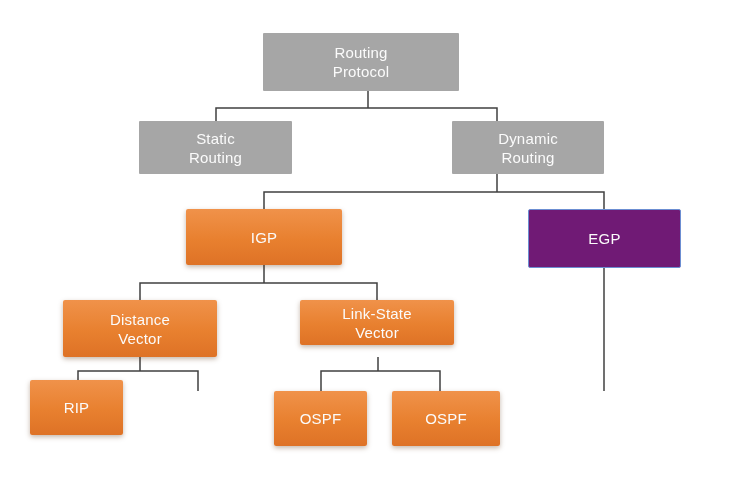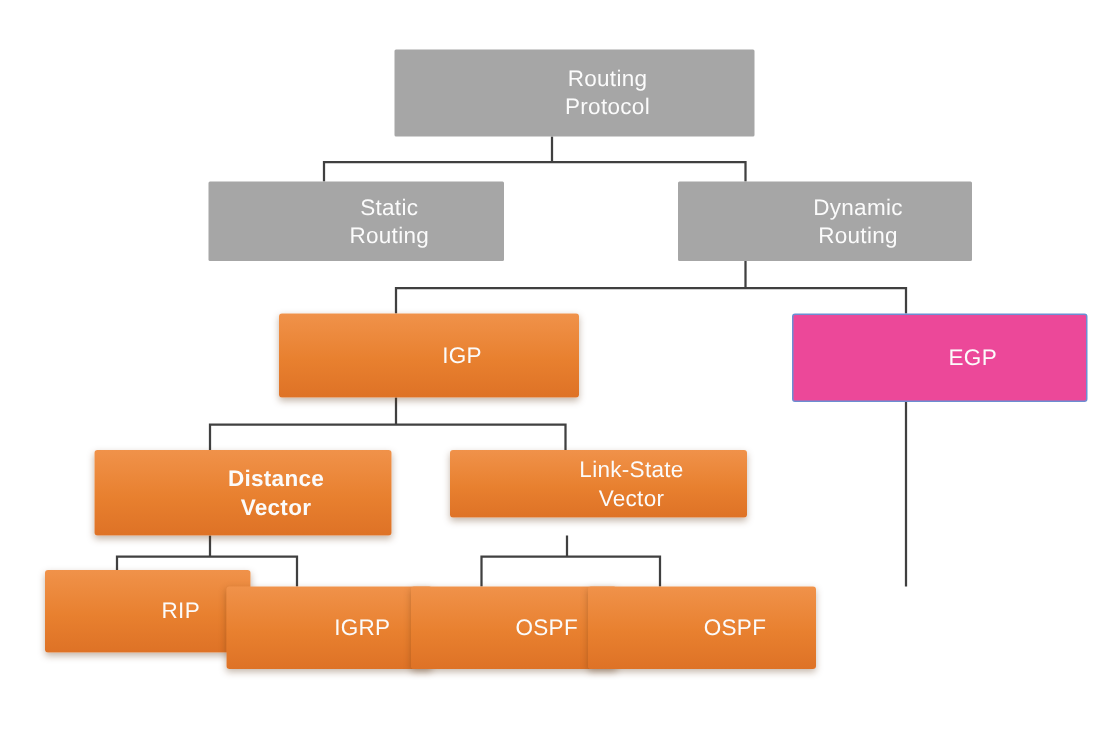--- a/index.html
+++ b/index.html
@@ -22,33 +22,32 @@
     z-index: 2;
     display: flex;
     align-items: center;
     justify-content: center;
     text-align: center;
     white-space: pre-line;
     color: #fbfbfb;
     font-size: 15px;
     line-height: 19px;
     letter-spacing: 0.2px;
-    padding-left: 44px;
   }
   .node.gray {
     background: #a6a6a6;
     border-radius: 1px;
   }
   .node.orange {
     background: linear-gradient(180deg, #f0924a 0%, #e8802f 55%, #de7226 100%);
     border-radius: 2px;
     box-shadow: 0 2px 5px rgba(90, 50, 15, 0.35);
   }
   .node.blue {
-    background: #ec4899;
+    background: #701a75;
     border: 1px solid #6c8ed2;
     border-radius: 2px;
   }
 </style>
 </head>
 <body>
 
 <div class="canvas">
 
   <svg class="wires" viewBox="0 0 744 487" xmlns="http://www.w3.org/2000/svg">
@@ -68,28 +67,27 @@
   <div class="node gray" style="left:139px; top:121px; width:153px; height:53px;">Static
 Routing</div>
 
   <div class="node gray" style="left:420px; top:121px; width:152px; height:53px;margin-left:32px;">Dynamic
 Routing</div>
 
   <div class="node orange" style="left:186px; top:209px; width:156px; height:56px;">IGP</div>
 
   <div class="node blue" style="left:528px; top:209px; width:151px; height:57px;">EGP</div>
 
-  <div class="node orange" style="left:63px;  top:300px; width:154px; height:57px;font-weight:bold;">Distance
+  <div class="node orange" style="left:63px;  top:300px; width:154px; height:57px;">Distance
 Vector</div>
 
   <div class="node orange" style="left:300px; top:300px; width:154px; height:45px;">Link-State
 Vector</div>
 
   <div class="node orange" style="left:30px;  top:380px; width:93px;  height:55px;">RIP</div>
 
-  <div class="node orange" style="left:151px; top:391px; width:93px;  height:55px;">IGRP</div>
 
   <div class="node orange" style="left:274px; top:391px; width:93px;  height:55px;">OSPF</div>
 
   <div class="node orange" style="left:392px; top:391px; width:108px;  height:55px;">OSPF</div>
 
 
 </div>
 
 </body></html>

